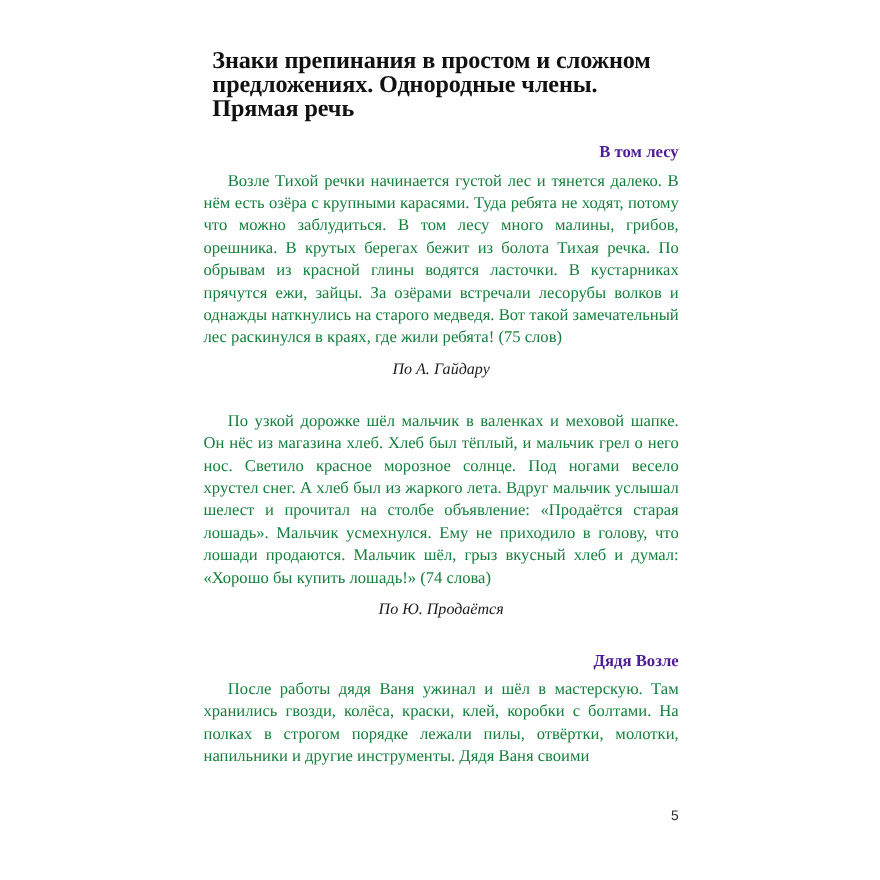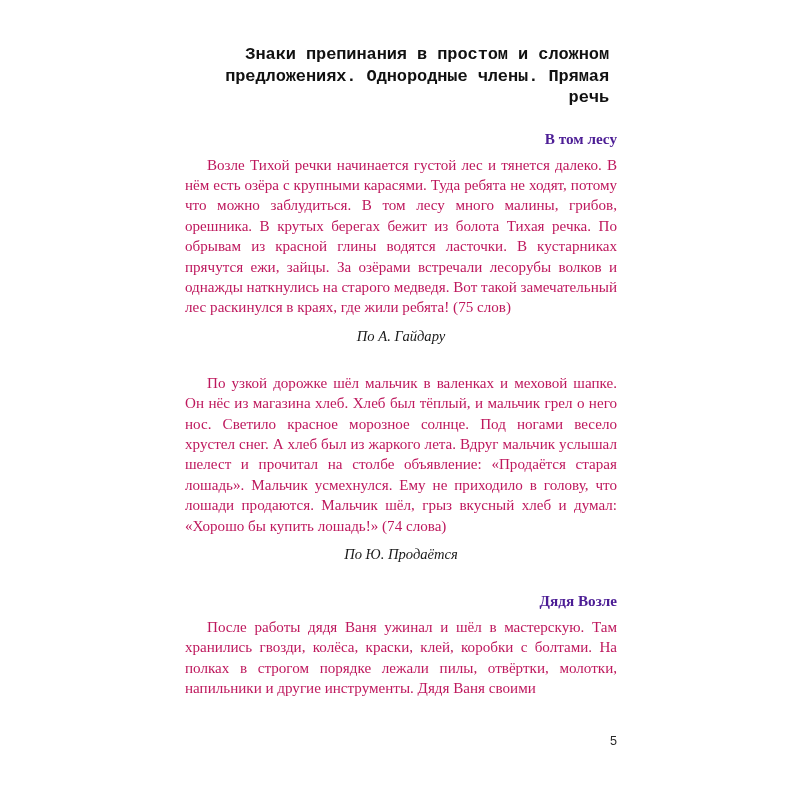--- a/index.html
+++ b/index.html
@@ -27,25 +27,25 @@
 
   .content {
     position: absolute;
     left: 185px;
     top: 44px;
     width: 432px;
   }
 
   
   .chapter-title {
-    font-family: Liberation Mono, monospace;
+    font-family: Liberation Serif, serif;
     font-weight: bold;
-    font-size: 17px;
+    font-size: 22px;
     line-height: 21.5px;
-    text-align: right;
+    text-align: left;
     letter-spacing: -0.1px;
     color: #111111;
     margin: 0 0 20px 0;
     padding: 0 8px;
   }
 
   
   .section-heading {
     font-family: "Liberation Serif", "DejaVu Serif", serif;
     font-weight: bold;
@@ -57,21 +57,21 @@
   }
 
   
   .body-text {
     font-family: "Liberation Serif", "DejaVu Serif", serif;
     font-size: 15.1px;
     line-height: 20.4px;
     text-align: justify;
     text-justify: inter-word;
     text-indent: 22px;
-    color: #be185d;
+    color: #15803d;
     margin: 0;
     hyphens: manual;
   }
 
   
   .attribution {
     font-family: "Liberation Serif", "DejaVu Serif", serif;
     font-style: italic;
     font-size: 14.6px;
     line-height: 19px;

